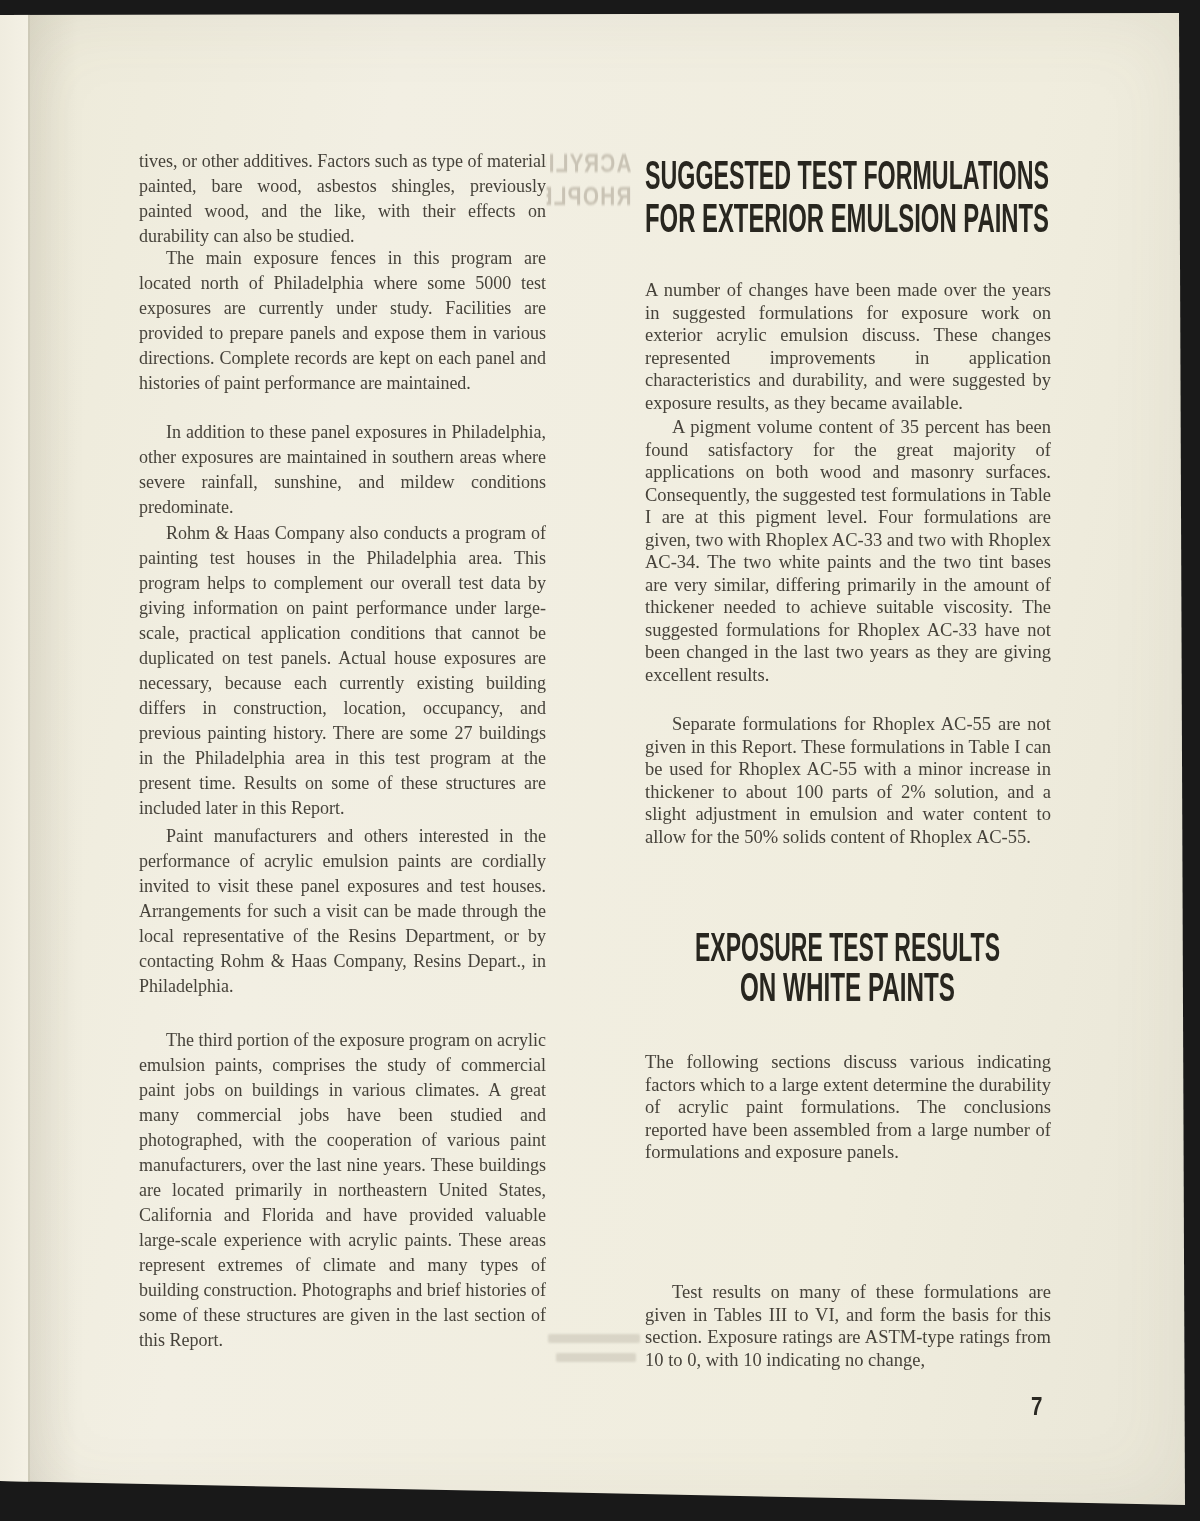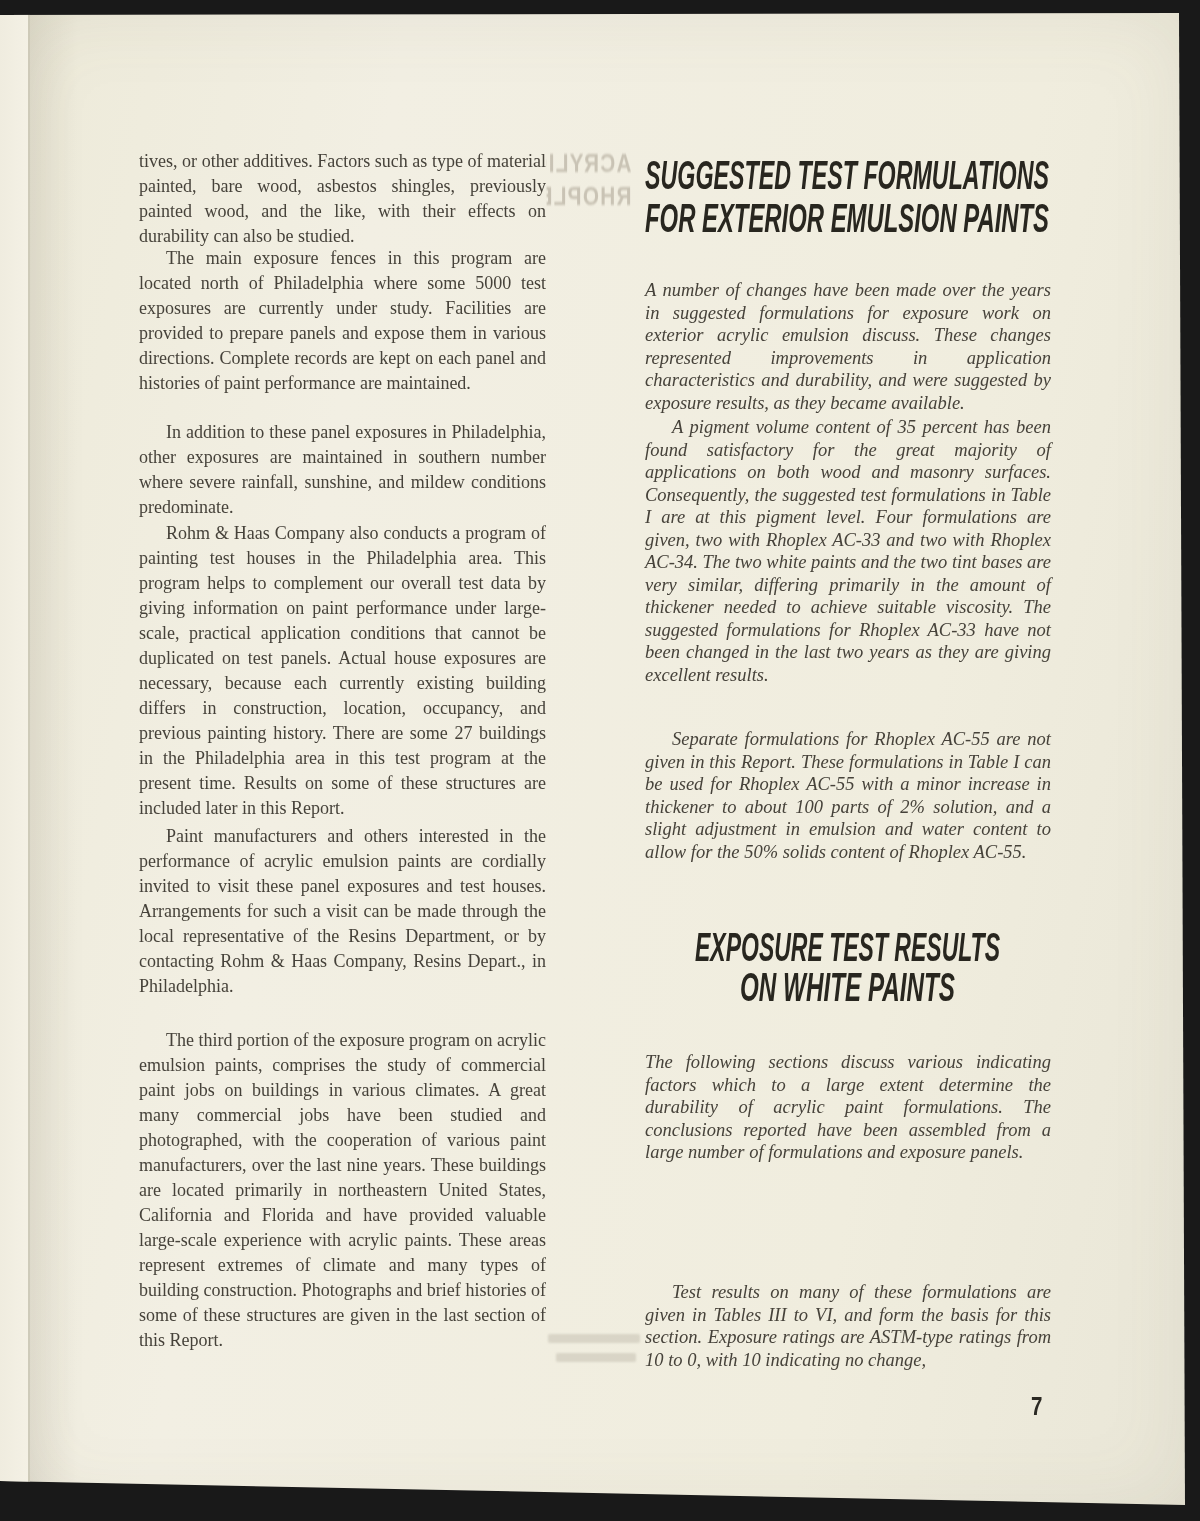--- a/index.html
+++ b/index.html
@@ -20,21 +20,21 @@
     position:absolute; left:28px; top:14px; width:2px; height:1468px;
     background:#c9c5b4; opacity:.85;
   }
   .gutter-shadow {
     position:absolute; left:30px; top:14px; width:48px; height:1468px;
     background: linear-gradient(to right, rgba(110,100,82,.11), rgba(110,100,82,0));
   }
 
   .col { position:absolute; top:0; height:100%; color:#46423a; }
   .col-left  { left:139px; width:407px; font-size:18px;   line-height:25px; }
-  .col-right { left:645px; width:406px; font-size:18.5px; line-height:22.5px;font-style:italic; }
+  .col-right { left:645px; width:406px; font-size:18.5px; line-height:22.5px; }
 
   .para { position:absolute; left:0; width:100%; text-align:justify; hyphens:auto; }
   .indent { text-indent:27px; }
 
   .heading-svg { position:absolute; left:0; }
   .heading-svg text {
     font-family:"Liberation Sans", sans-serif; font-weight:bold; fill:#28261f;
   }
 
   .pagenum {
@@ -69,36 +69,36 @@
   <div class="ghost-top">
     <div>ACRYLIC PA</div>
     <div>RHOPLEX AC</div>
   </div>
   <div class="ghost-bar ghost-bar-1"></div>
   <div class="ghost-bar ghost-bar-2"></div>
 
   <div class="col col-left">
     <p class="para" style="top:149px">tives, or other additives. Factors such as type of material painted, bare wood, asbestos shingles, previously painted wood, and the like, with their effects on durability can also be studied.</p>
     <p class="para indent" style="top:246px">The main exposure fences in this program are located north of Philadelphia where some 5000 test exposures are currently under study. Facilities are provided to prepare panels and expose them in various directions. Complete records are kept on each panel and histories of paint performance are maintained.</p>
-    <p class="para indent" style="top:420px">In addition to these panel exposures in Philadelphia, other exposures are maintained in southern number where severe rainfall, sunshine, and mildew conditions predominate.</p>
+    <p class="para indent" style="top:420px">In addition to these panel exposures in Philadelphia, other exposures are maintained in southern areas where severe rainfall, sunshine, and mildew conditions predominate.</p>
     <p class="para indent" style="top:521px">Rohm &amp; Haas Company also conducts a program of painting test houses in the Philadelphia area. This program helps to complement our overall test data by giving information on paint performance under large-scale, practical application conditions that cannot be duplicated on test panels. Actual house exposures are necessary, because each currently existing building differs in construction, location, occupancy, and previous painting history. There are some 27 buildings in the Philadelphia area in this test program at the present time. Results on some of these structures are included later in this Report.</p>
     <p class="para indent" style="top:824px">Paint manufacturers and others interested in the performance of acrylic emulsion paints are cordially invited to visit these panel exposures and test houses. Arrangements for such a visit can be made through the local representative of the Resins Department, or by contacting Rohm &amp; Haas Company, Resins Depart., in Philadelphia.</p>
     <p class="para indent" style="top:1028px">The third portion of the exposure program on acrylic emulsion paints, comprises the study of commercial paint jobs on buildings in various climates. A great many commercial jobs have been studied and photographed, with the cooperation of various paint manufacturers, over the last nine years. These buildings are located primarily in northeastern United States, California and Florida and have provided valuable large-scale experience with acrylic paints. These areas represent extremes of climate and many types of building construction. Photographs and brief histories of some of these structures are given in the last section of this Report.</p>
   </div>
 
   <div class="col col-right">
 
     <svg class="heading-svg" style="top:146px" width="406" height="100">
       <text x="0" y="43" font-size="40" textLength="404" lengthAdjust="spacingAndGlyphs">SUGGESTED TEST FORMULATIONS</text>
       <text x="0" y="86" font-size="40" textLength="404" lengthAdjust="spacingAndGlyphs">FOR EXTERIOR EMULSION PAINTS</text>
     </svg>
 
     <p class="para" style="top:279px">A number of changes have been made over the years in suggested formulations for exposure work on exterior acrylic emulsion discuss. These changes represented improvements in application characteristics and durability, and were suggested by exposure results, as they became available.</p>
     <p class="para indent" style="top:416px">A pigment volume content of 35 percent has been found satisfactory for the great majority of applications on both wood and masonry surfaces. Consequently, the suggested test formulations in Table I are at this pigment level. Four formulations are given, two with Rhoplex AC-33 and two with Rhoplex AC-34. The two white paints and the two tint bases are very similar, differing primarily in the amount of thickener needed to achieve suitable viscosity. The suggested formulations for Rhoplex AC-33 have not been changed in the last two years as they are giving excellent results.</p>
-    <p class="para indent" style="top:728px">Separate formulations for Rhoplex AC-55 are not given in this Report. These formulations in Table I can be used for Rhoplex AC-55 with a minor increase in thickener to about 100 parts of 2% solution, and a slight adjustment in emulsion and water content to allow for the 50% solids content of Rhoplex AC-55.</p>
+    <p class="para indent" style="top:713px">Separate formulations for Rhoplex AC-55 are not given in this Report. These formulations in Table I can be used for Rhoplex AC-55 with a minor increase in thickener to about 100 parts of 2% solution, and a slight adjustment in emulsion and water content to allow for the 50% solids content of Rhoplex AC-55.</p>
 
     <svg class="heading-svg" style="top:930px" width="406" height="85">
       <text x="50" y="31" font-size="40" textLength="305" lengthAdjust="spacingAndGlyphs">EXPOSURE TEST RESULTS</text>
       <text x="95" y="71" font-size="40" textLength="215" lengthAdjust="spacingAndGlyphs">ON WHITE PAINTS</text>
     </svg>
 
     <p class="para" style="top:1051px">The following sections discuss various indicating factors which to a large extent determine the durability of acrylic paint formulations. The conclusions reported have been assembled from a large number of formulations and exposure panels.</p>
     <p class="para indent" style="top:1281px">Test results on many of these formulations are given in Tables III to VI, and form the basis for this section. Exposure ratings are ASTM-type ratings from 10 to 0, with 10 indicating no change,</p>
   </div>
 

